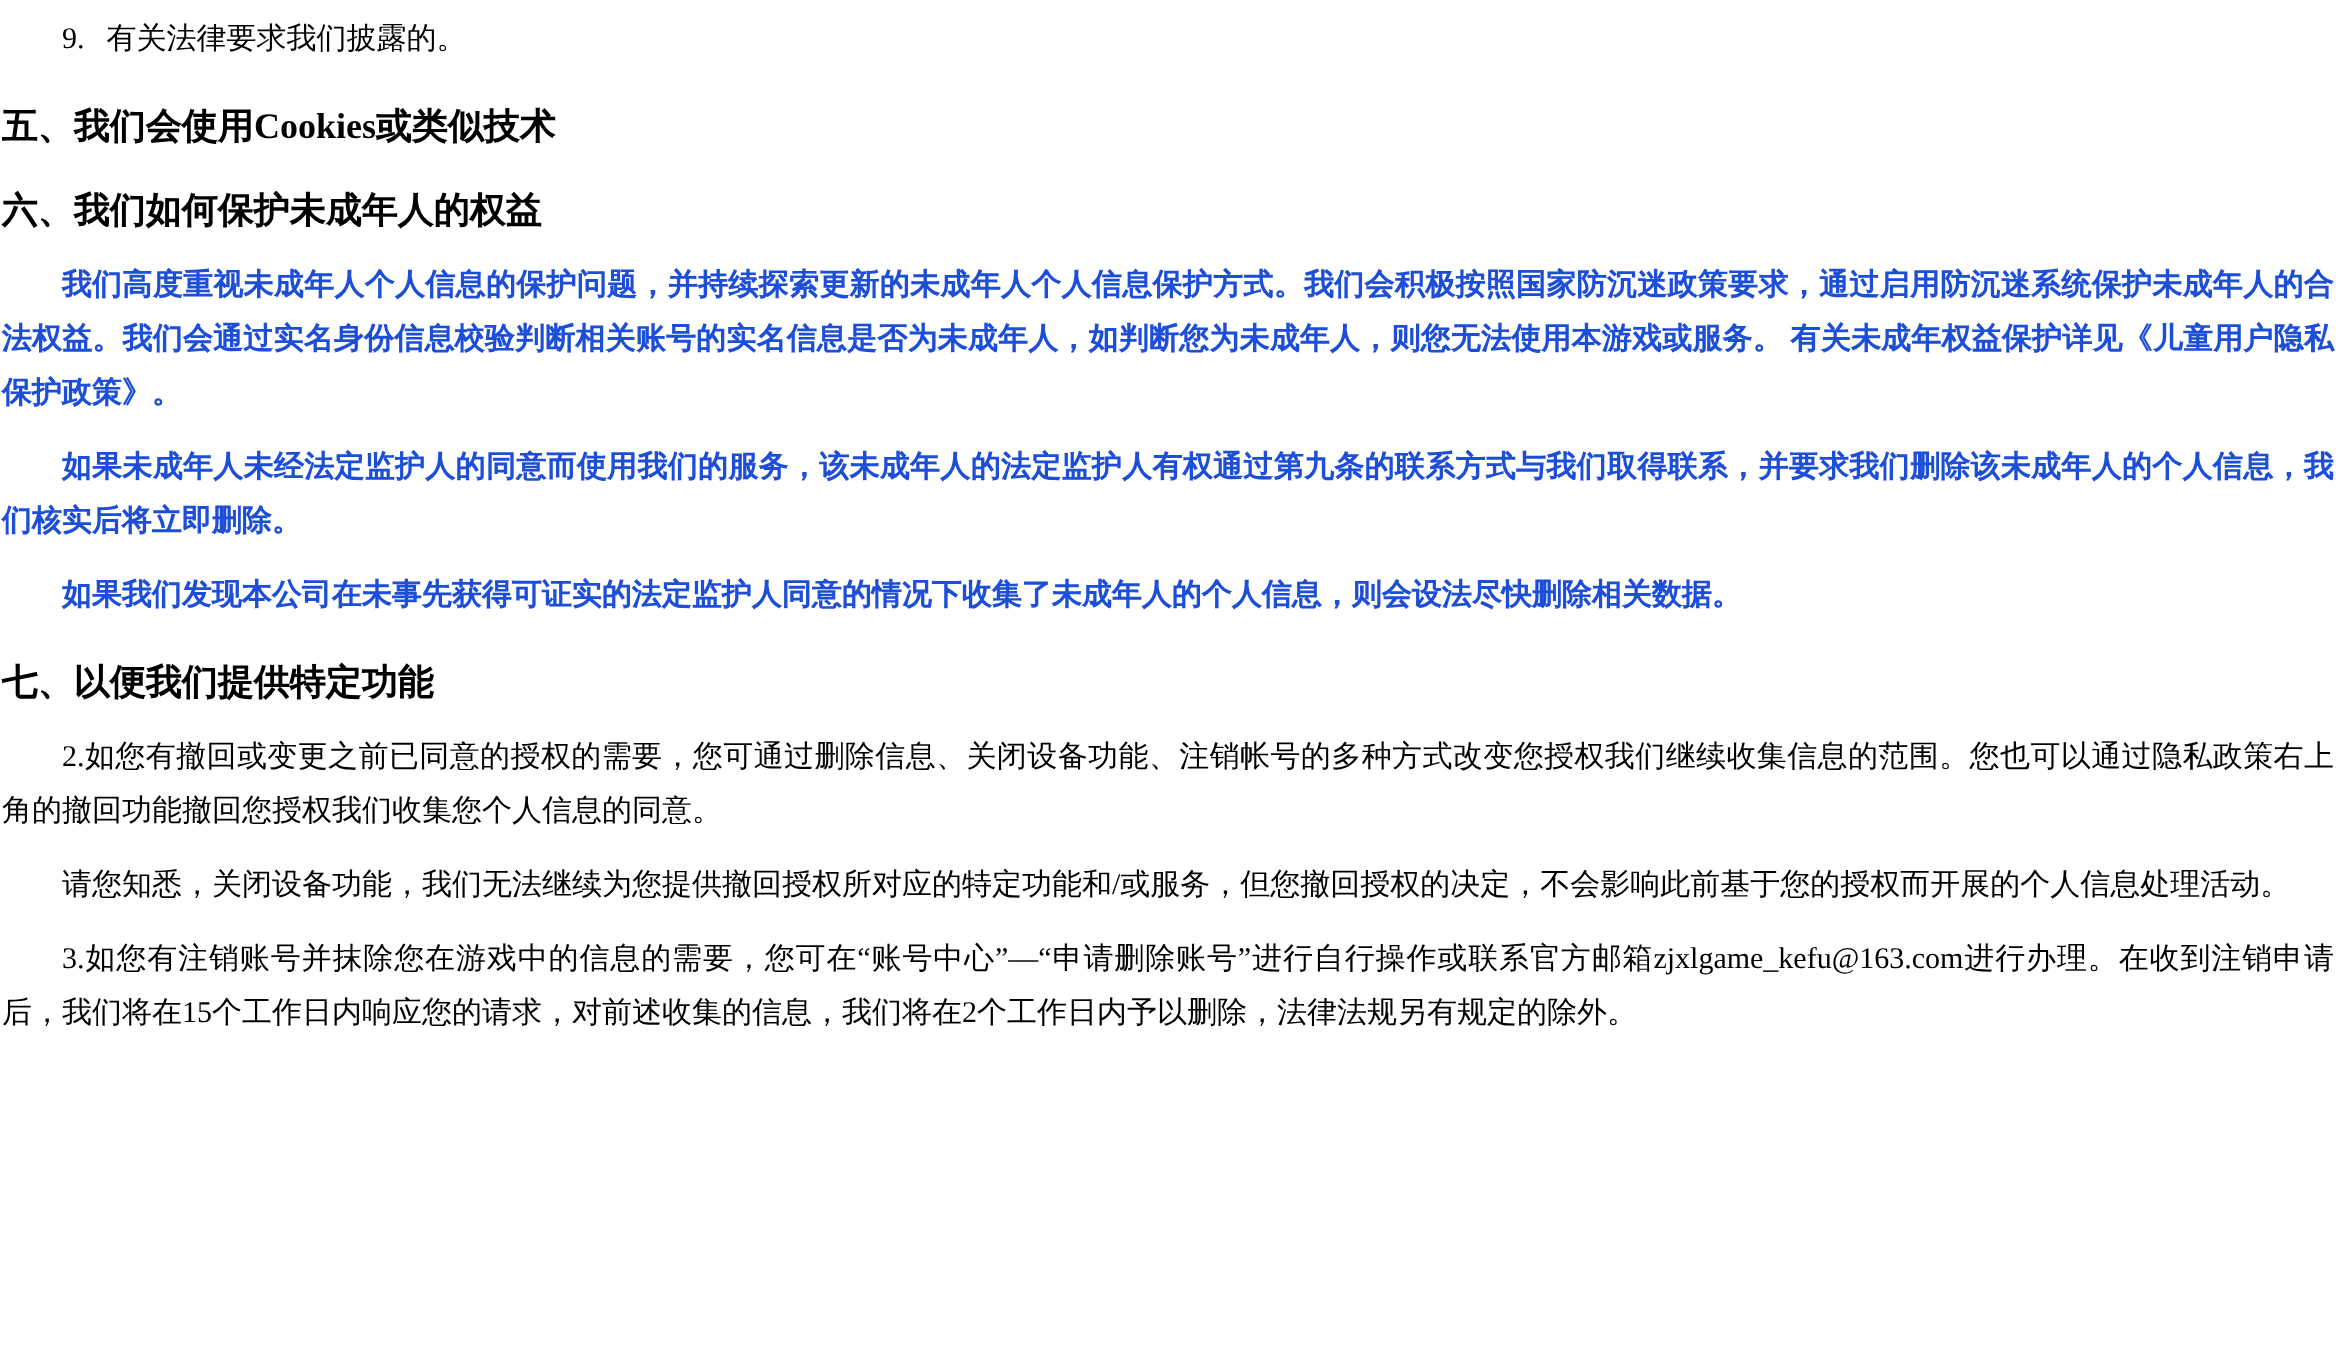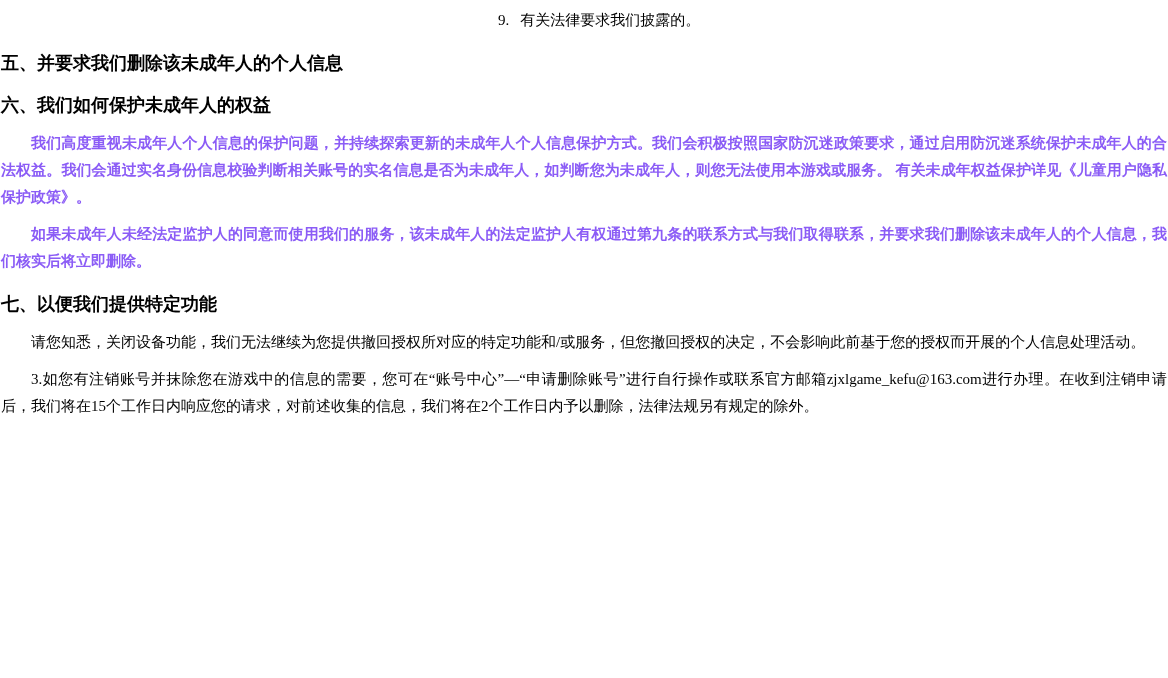--- a/index.html
+++ b/index.html
@@ -19,57 +19,58 @@
   .page {
     padding: 4px 1px 0 1px;
     width: 1166px;
   }
   .para {
     margin: 10px 0;
     text-indent: 30px;
     text-align: justify;
   }
   .para.red {
-    color: #8b5cf6;
+    color: #1d4ed8;
     font-weight: bold;
   }
   .heading {
     font-size: 18px;
     font-weight: bold;
     line-height: 25px;
     margin: 17px 0 12px 0;
     color: #000000;
     font-family: "Liberation Serif", "DejaVu Serif", serif;
   }
   .list-item {
     margin: 3px 0 0 0;
     text-indent: 30px;
-    text-align: center;
   }
   .list-item .num {
     display: inline-block;
     text-indent: 0;
     margin-right: 11px;
   }
 </style>
 </head>
 <body>
 
 <div class="page">
 
   <div class="list-item">
     <span class="num">9.</span><span>有关法律要求我们披露的。</span>
   </div>
 
-  <div class="heading">五、并要求我们删除该未成年人的个人信息</div>
+  <div class="heading">五、我们会使用Cookies或类似技术</div>
 
 
   <div class="heading">六、我们如何保护未成年人的权益</div>
 
   <div class="para red">我们高度重视未成年人个人信息的保护问题，并持续探索更新的未成年人个人信息保护方式。我们会积极按照国家防沉迷政策要求，通过启用防沉迷系统保护未成年人的合法权益。我们会通过实名身份信息校验判断相关账号的实名信息是否为未成年人，如判断您为未成年人，则您无法使用本游戏或服务。 有关未成年权益保护详见《儿童用户隐私保护政策》。</div>
   <div class="para red">如果未成年人未经法定监护人的同意而使用我们的服务，该未成年人的法定监护人有权通过第九条的联系方式与我们取得联系，并要求我们删除该未成年人的个人信息，我们核实后将立即删除。</div>
+  <div class="para red">如果我们发现本公司在未事先获得可证实的法定监护人同意的情况下收集了未成年人的个人信息，则会设法尽快删除相关数据。</div>
 
   <div class="heading">七、以便我们提供特定功能</div>
 
+  <div class="para">2.如您有撤回或变更之前已同意的授权的需要，您可通过删除信息、关闭设备功能、注销帐号的多种方式改变您授权我们继续收集信息的范围。您也可以通过隐私政策右上角的撤回功能撤回您授权我们收集您个人信息的同意。</div>
   <div class="para">请您知悉，关闭设备功能，我们无法继续为您提供撤回授权所对应的特定功能和/或服务，但您撤回授权的决定，不会影响此前基于您的授权而开展的个人信息处理活动。</div>
   <div class="para">3.如您有注销账号并抹除您在游戏中的信息的需要，您可在“账号中心”—“申请删除账号”进行自行操作或联系官方邮箱zjxlgame_kefu@163.com进行办理。在收到注销申请后，我们将在15个工作日内响应您的请求，对前述收集的信息，我们将在2个工作日内予以删除，法律法规另有规定的除外。</div>
 
 </div>
 
 </body></html>

